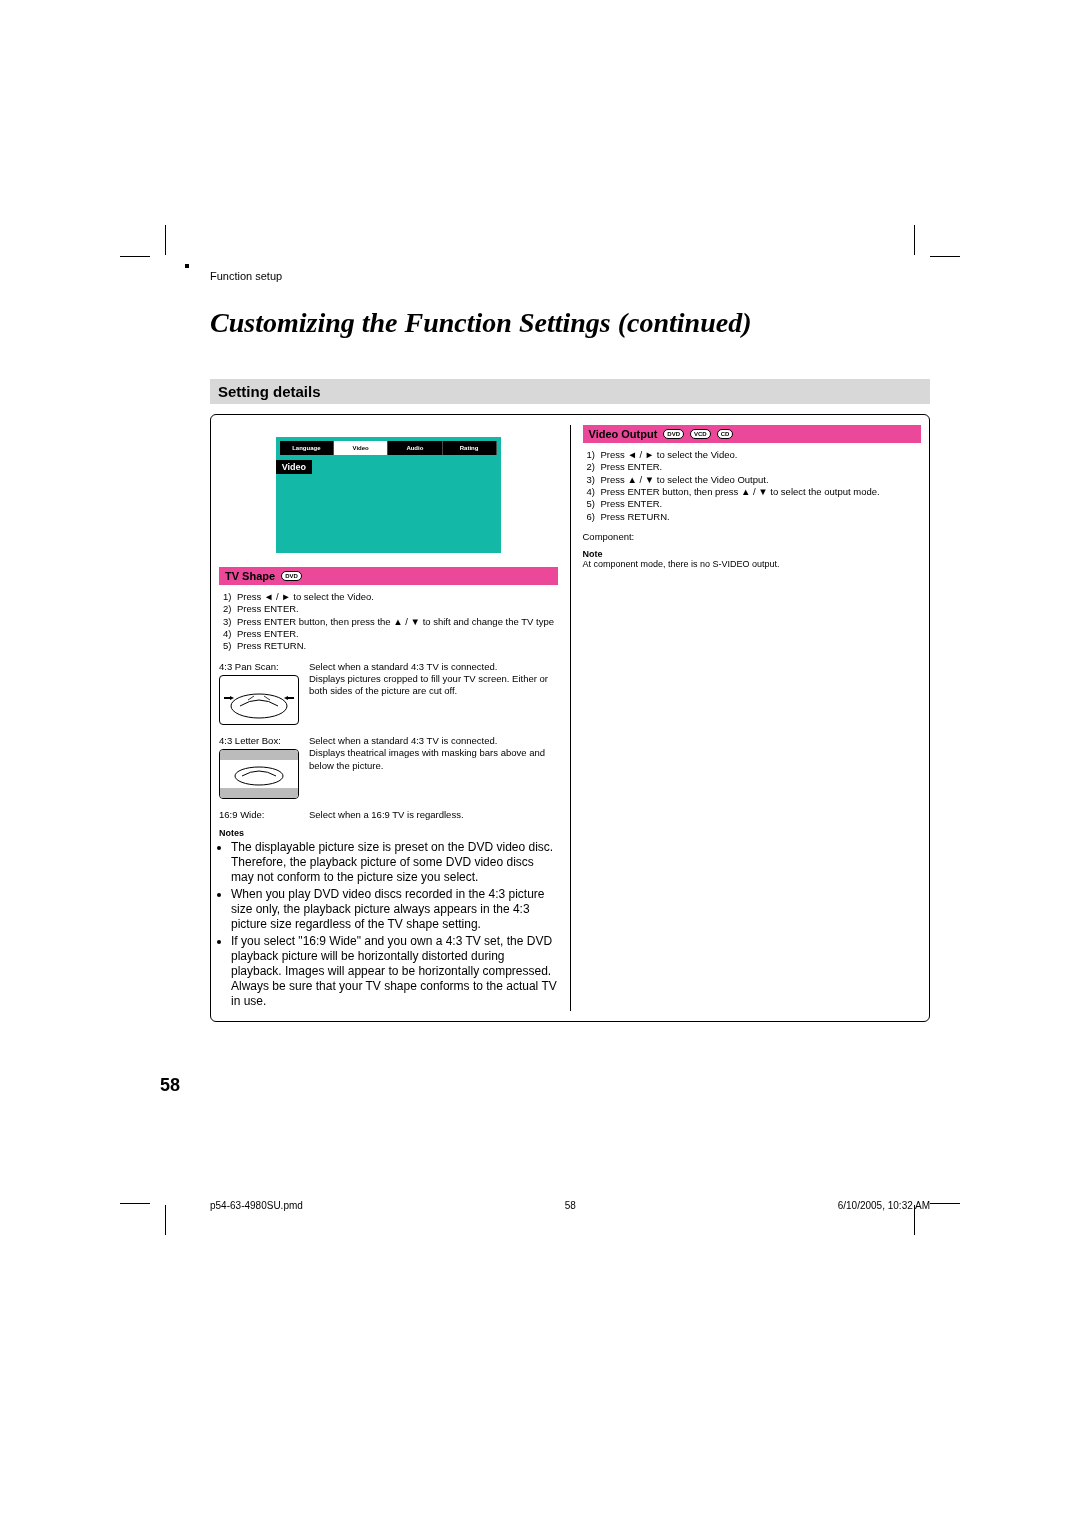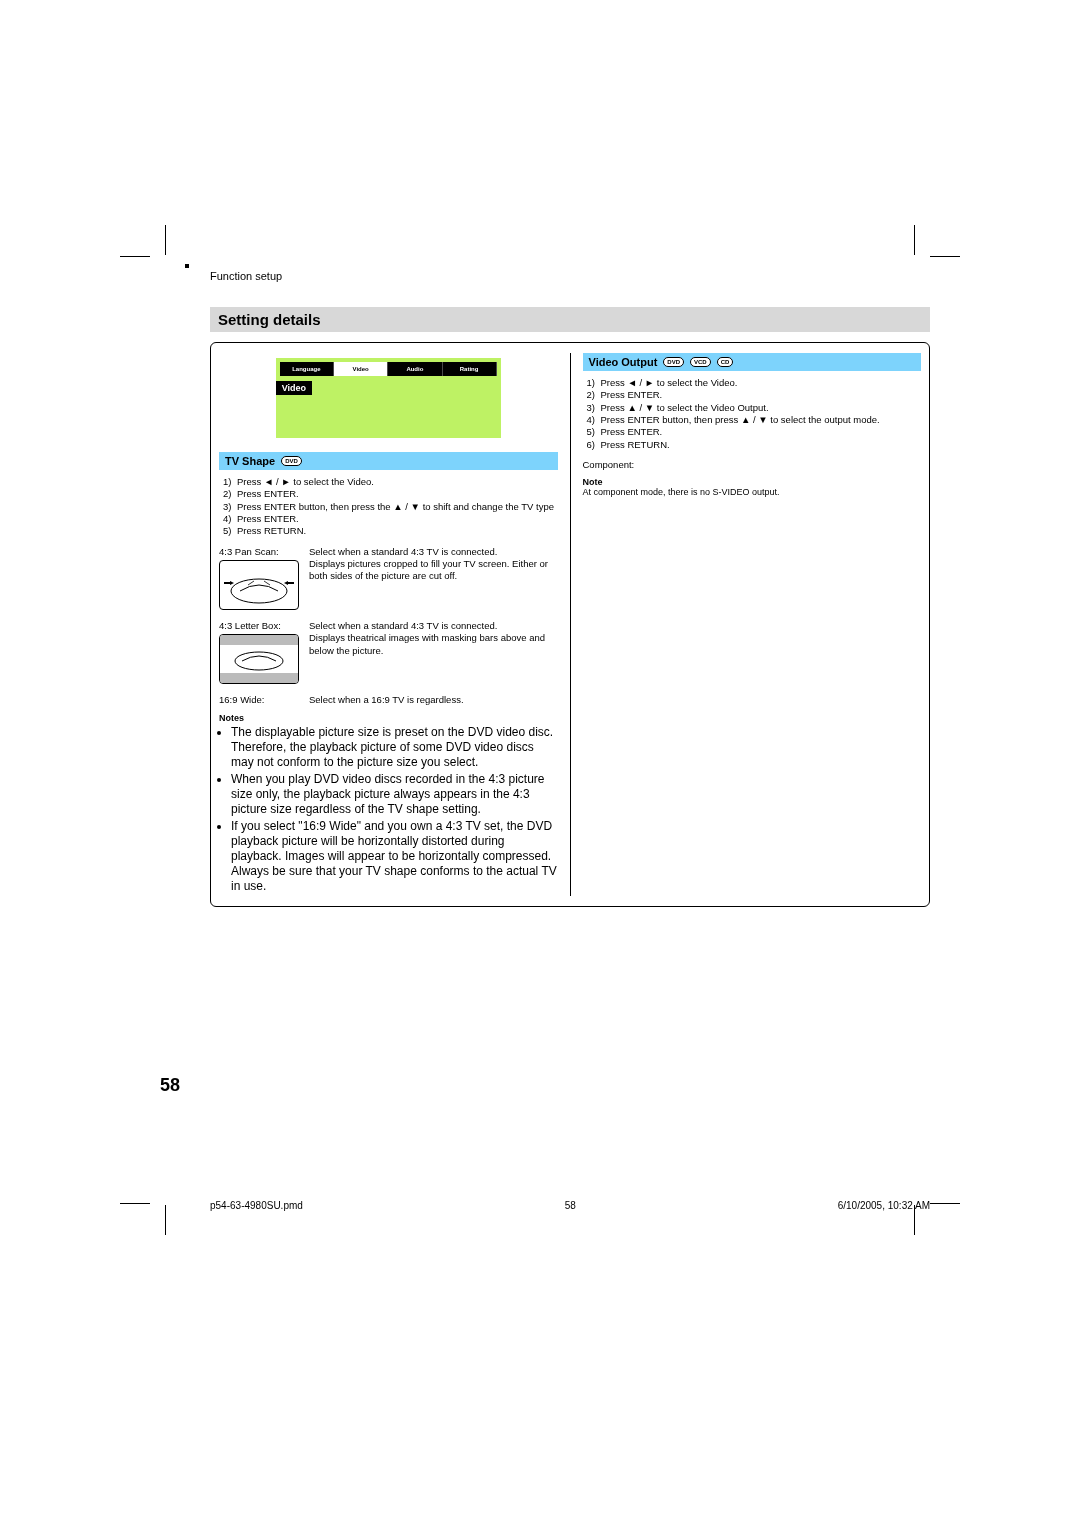--- a/index.html
+++ b/index.html
@@ -83,24 +83,24 @@
     min-width: 0;
   }
   .col-left { padding-right: 10px; }
   .col-right { padding-left: 10px; }
   .divider {
     width: 1px;
     background: #000;
     margin: 0 2px;
   }
   .settings-screen {
-    background: #bef264;
+    background: #14b8a6;
     width: 225px;
-    height: 80px;
-    margin: 5px auto 14px auto;
+    height: 116px;
+    margin: 12px auto 14px auto;
     position: relative;
   }
   .tabs {
     display: flex;
     position: absolute;
     top: 4px;
     left: 4px;
     right: 4px;
     height: 14px;
   }
@@ -119,21 +119,21 @@
     position: absolute;
     left: 0;
     top: 23px;
     background: #000;
     color: #fff;
     font-size: 9px;
     font-weight: bold;
     padding: 2px 6px;
   }
   .subheader {
-    background: #7dd3fc;
+    background: #ec4899;
     padding: 3px 6px;
     font-weight: bold;
     font-size: 11px;
     display: flex;
     align-items: center;
     gap: 6px;
     margin-bottom: 6px;
   }
   .pill {
     display: inline-block;
@@ -229,20 +229,21 @@
 <div class="page">
 
   <div class="crop-mark tl"></div>
   <div class="crop-mark tr"></div>
   <div class="crop-mark bl"></div>
   <div class="crop-mark br"></div>
 
   <div class="content">
     <div class="top-dot"></div>
     <div class="section-label">Function setup</div>
+    <div class="title">Customizing the Function Settings (continued)</div>
 
     <div class="banner">Setting details</div>
 
     <div class="panel-row">
 
       <div class="column col-left">
 
         <div class="settings-screen">
           <div class="tabs">
             <span>Language</span>

